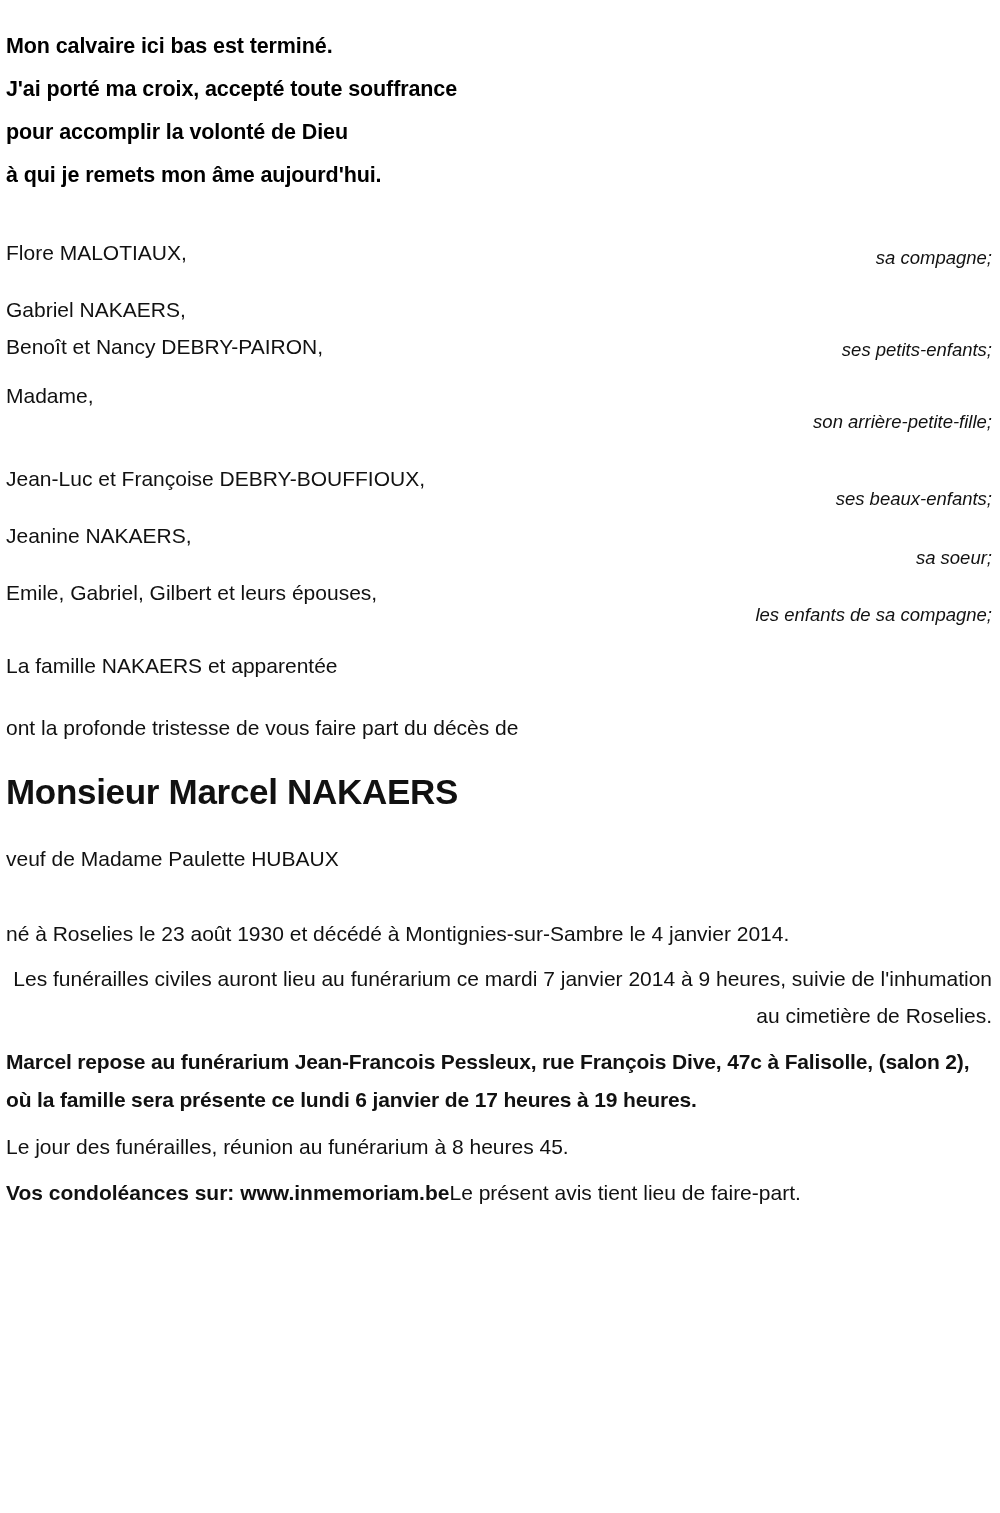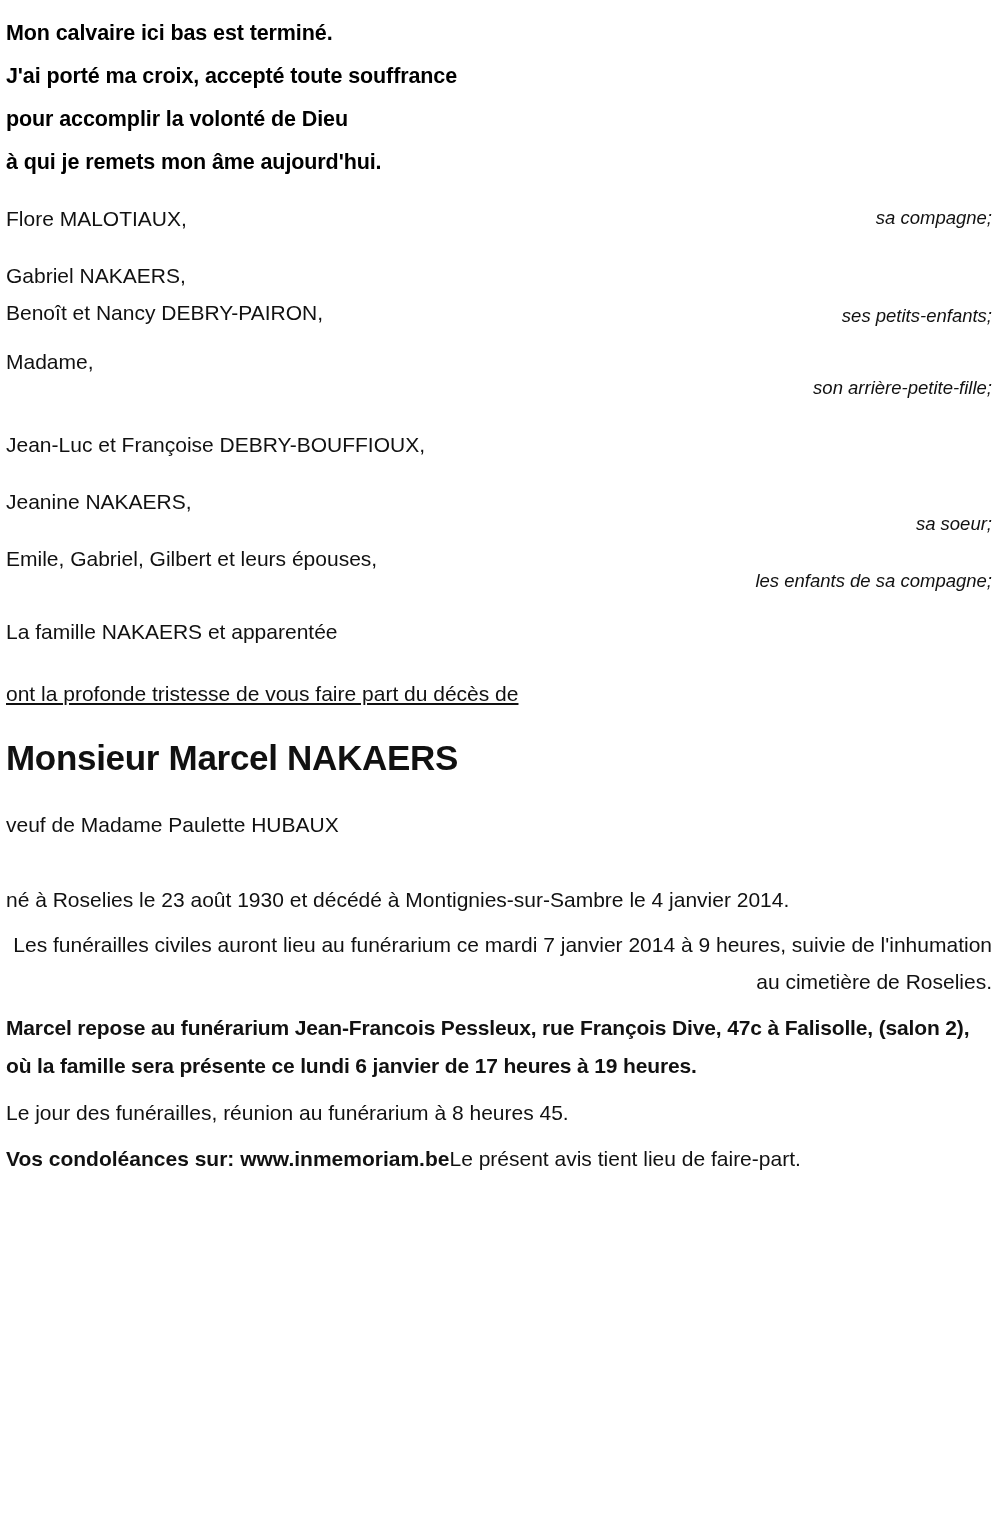--- a/index.html
+++ b/index.html
@@ -12,59 +12,59 @@
     height: 1513px;
     font-family: "Liberation Sans", "DejaVu Sans", sans-serif;
     color: #000000;
     overflow: hidden;
   }
   .page {
     position: relative;
     width: 1000px;
     height: 1513px;
     box-sizing: border-box;
-    padding: 3px 8px 0 6px;
+    padding: 16px 8px 0 6px;
     border-radius: 25px;
   }
 
   
   .epitaph {
     margin: 0;
     padding-top: 9px;
   }
   .epitaph-line {
     font-size: 21.5px;
     font-weight: bold;
     line-height: 43px;
     letter-spacing: -0.1px;
     white-space: nowrap;
   }
 
   
   .family {
-    margin-top: 16px;
+    margin-top: 37px;
   }
   .family-row {
     position: relative;
     width: 100%;
     min-height: 0;
   }
   .names {
     width: 62%;
     font-size: 21px;
     line-height: 37px;
     color: #111111;
   }
   .name-line {
     white-space: nowrap;
   }
   .relation {
     position: absolute;
     right: 0;
-    top: 1px;
+    top: 7px;
     width: 36%;
     text-align: right;
     font-size: 18.5px;
     font-style: italic;
     line-height: 34px;
     color: #111111;
   }
 
   
   .gap-12 { height: 12px; }
@@ -142,20 +142,21 @@
       </div>
       <div class="relation" style="top:28px;">son arrière-petite-fille;</div>
     </div>
 
     <div class="gap-46"></div>
 
     <div class="family-row">
       <div class="names">
         <div class="name-line">Jean-Luc et Françoise DEBRY-BOUFFIOUX,</div>
       </div>
+      <div class="relation" style="top:22px;">ses beaux-enfants;</div>
     </div>
 
     <div class="gap-20"></div>
 
     <div class="family-row">
       <div class="names">
         <div class="name-line">Jeanine NAKAERS,</div>
       </div>
       <div class="relation" style="top:24px;">sa soeur;</div>
     </div>
@@ -174,21 +175,21 @@
     <div class="family-row">
       <div class="names">
         <div class="name-line">La famille NAKAERS et apparentée</div>
       </div>
     </div>
 
   </div>
 
   <div class="body-text">
 
-    <p class="para" style="margin-top:25px;text-decoration:underline;">ont la profonde tristesse de vous faire part du décès de</p>
+    <p class="para" style="margin-top:25px;">ont la profonde tristesse de vous faire part du décès de</p>
 
     <h1 class="deceased-name" style="margin-top:24px;">Monsieur Marcel NAKAERS</h1>
 
     <p class="para" style="margin-top:26px;">veuf de Madame Paulette HUBAUX</p>
 
     <p class="para para-spaced">né à Roselies le 23 août 1930 et décédé à Montignies-sur-Sambre le 4 janvier 2014.</p>
 
     <p class="para" style="margin-top:8px;text-align:right;">Les funérailles civiles auront lieu au funérarium ce mardi 7 janvier 2014 à 9 heures, suivie de l'inhumation au cimetière de Roselies.</p>
 
     <p class="para bold-para" style="margin-top:9px;">Marcel repose au funérarium Jean-Francois Pessleux, rue François Dive, 47c à Falisolle, (salon 2), où la famille sera présente ce lundi 6 janvier de 17 heures à 19 heures.</p>

